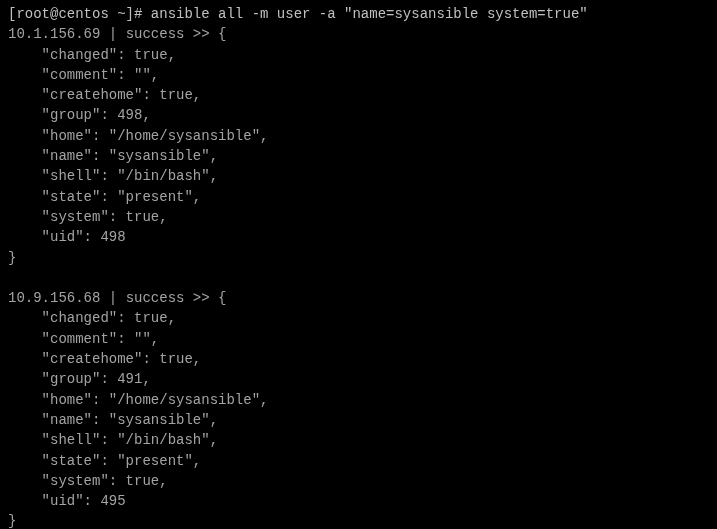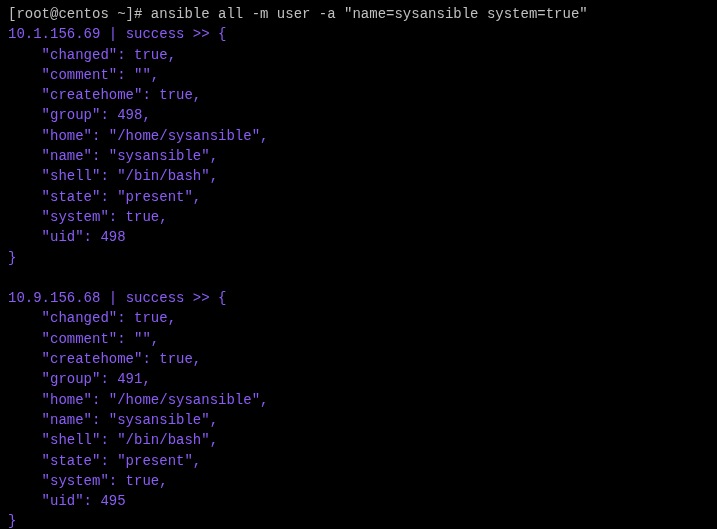--- a/index.html
+++ b/index.html
@@ -22,21 +22,21 @@
     .prompt-line {
       white-space: pre;
     }
     .user-host {
       color: #c0c0c0;
     }
     .command {
       color: #c0c0c0;
     }
     .output {
-      color: #8b5cf6;
+      color: #a3a3a3;
       white-space: pre;
     }
   </style>
 </head>
 <body>
 
 <div class="prompt-line"><span class="user-host">[root@centos ~]# </span><span class="command">ansible all -m user -a "name=sysansible system=true"</span></div>
 
 <div class="output"><span>10.1.156.69</span><span> | success &gt;&gt; {</span></div>
 <div class="output">    "changed": true, </div>

